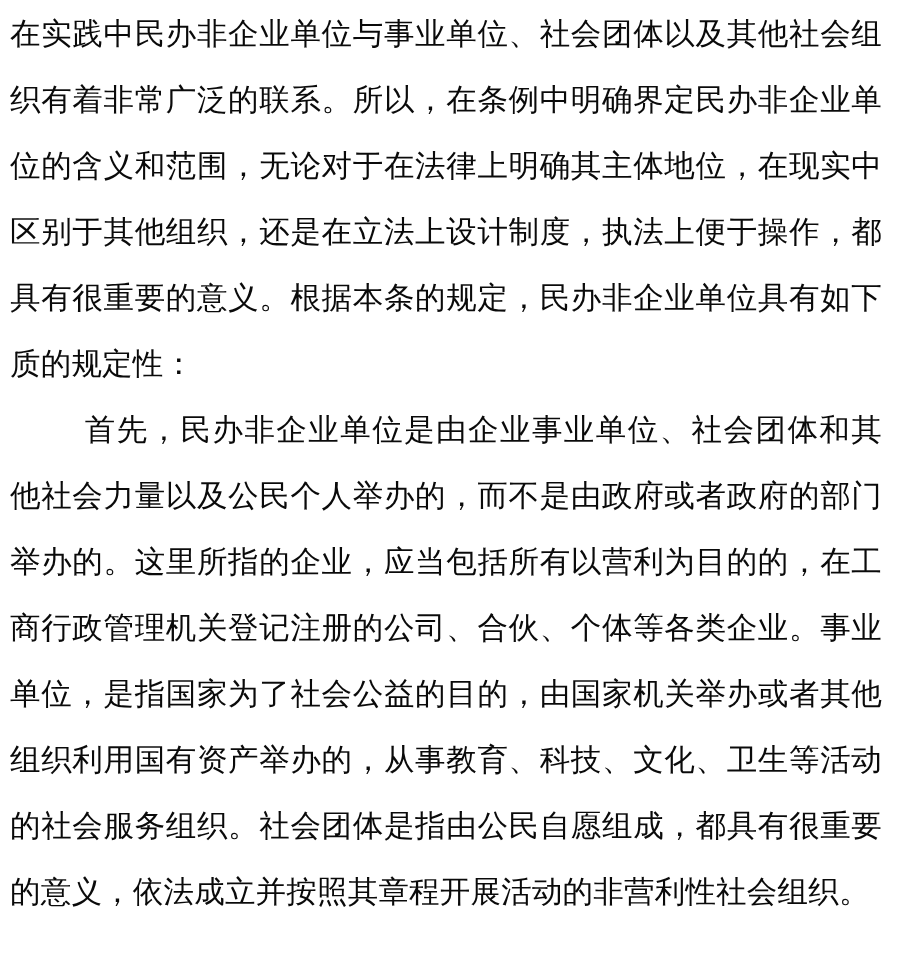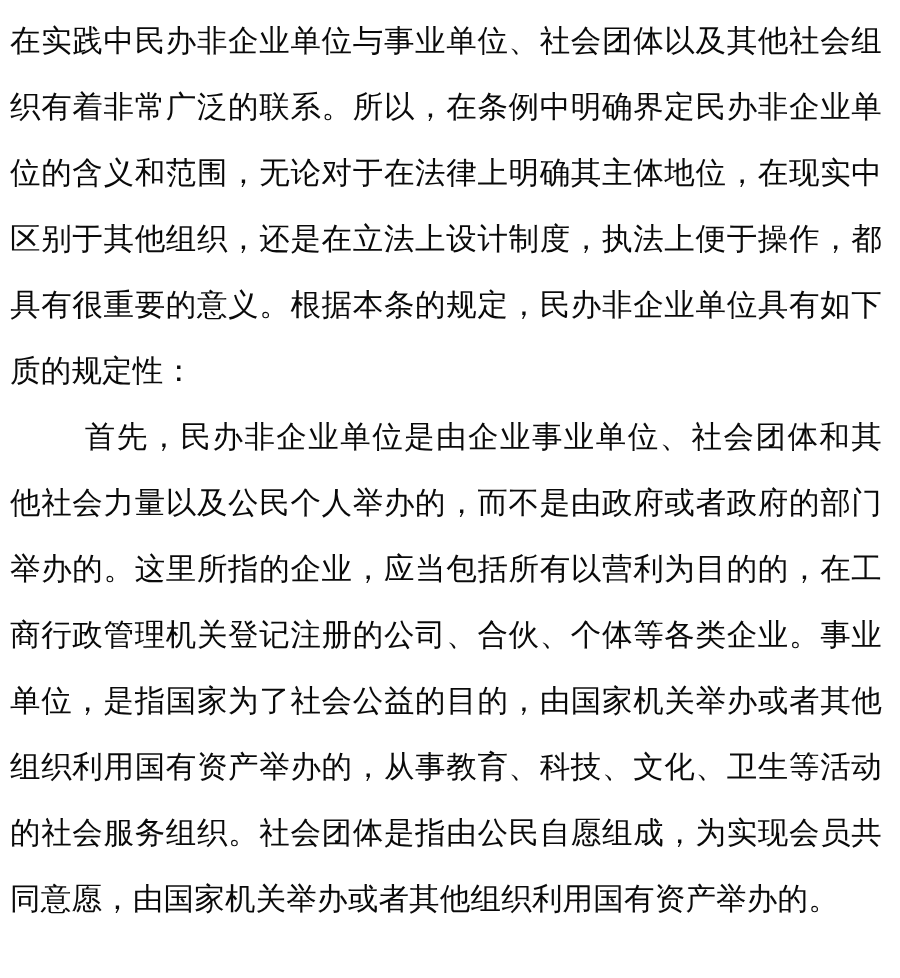--- a/index.html
+++ b/index.html
@@ -5,21 +5,21 @@
   html, body {
     margin: 0;
     padding: 0;
     background: #ffffff;
   }
   .page {
     width: 900px;
     height: 978px;
     background: #ffffff;
     box-sizing: border-box;
-    padding: 8px 18px 0 10px;
+    padding: 1px 18px 0 10px;
     overflow: hidden;
     font-family: "DejaVu Serif", "Liberation Serif", serif;
     color: #0a0a0a;
   }
   .doc-body {
     display: block;
   }
   .para {
     font-size: 30.5px;
     line-height: 66px;
@@ -32,15 +32,15 @@
   .para.indent {
     text-indent: 2.45em;
   }
 </style>
 </head>
 <body>
 
 <div class="page">
   <div class="doc-body">
     <p class="para">在实践中民办非企业单位与事业单位、社会团体以及其他社会组织有着非常广泛的联系。所以，在条例中明确界定民办非企业单位的含义和范围，无论对于在法律上明确其主体地位，在现实中区别于其他组织，还是在立法上设计制度，执法上便于操作，都具有很重要的意义。根据本条的规定，民办非企业单位具有如下质的规定性：</p>
-    <p class="para indent">首先，民办非企业单位是由企业事业单位、社会团体和其他社会力量以及公民个人举办的，而不是由政府或者政府的部门举办的。这里所指的企业，应当包括所有以营利为目的的，在工商行政管理机关登记注册的公司、合伙、个体等各类企业。事业单位，是指国家为了社会公益的目的，由国家机关举办或者其他组织利用国有资产举办的，从事教育、科技、文化、卫生等活动的社会服务组织。社会团体是指由公民自愿组成，为实现会员共同意愿，由国家机关举办或者其他组织利用国有资产举办的。</p>
+    <p class="para indent">首先，民办非企业单位是由企业事业单位、社会团体和其他社会力量以及公民个人举办的，而不是由政府或者政府的部门举办的。这里所指的企业，应当包括所有以营利为目的的，在工商行政管理机关登记注册的公司、合伙、个体等各类企业。事业单位，是指国家为了社会公益的目的，由国家机关举办或者其他组织利用国有资产举办的，从事教育、科技、文化、卫生等活动的社会服务组织。社会团体是指由公民自愿组成，都具有很重要的意义，依法成立并按照其章程开展活动的非营利性社会组织。</p>
   </div>
 </div>
 
 </body></html>

